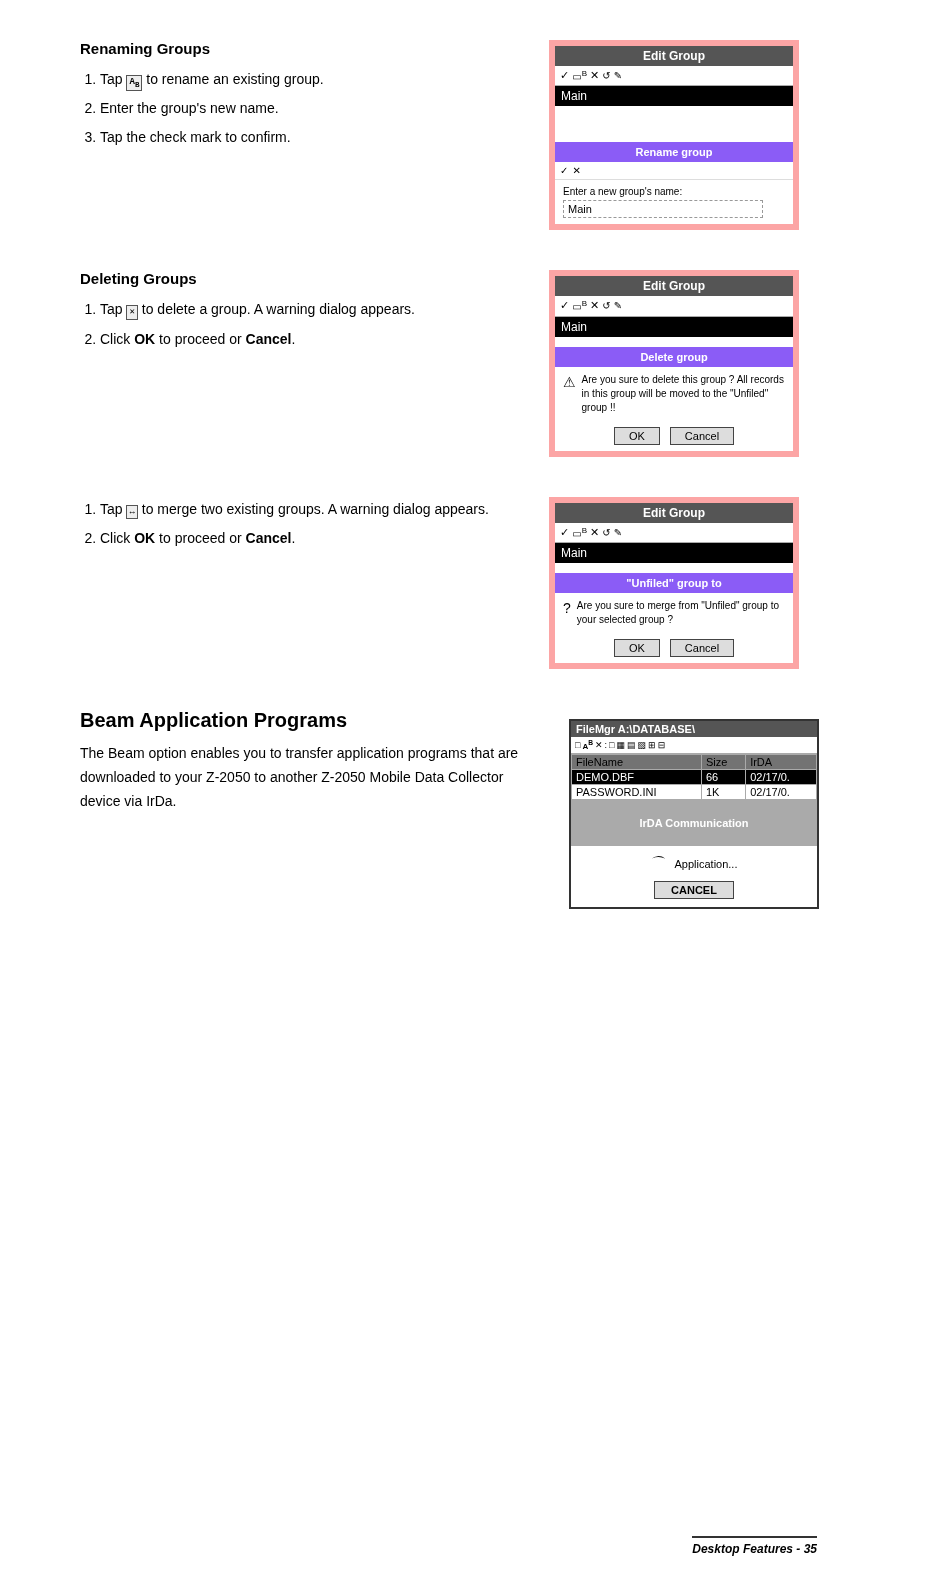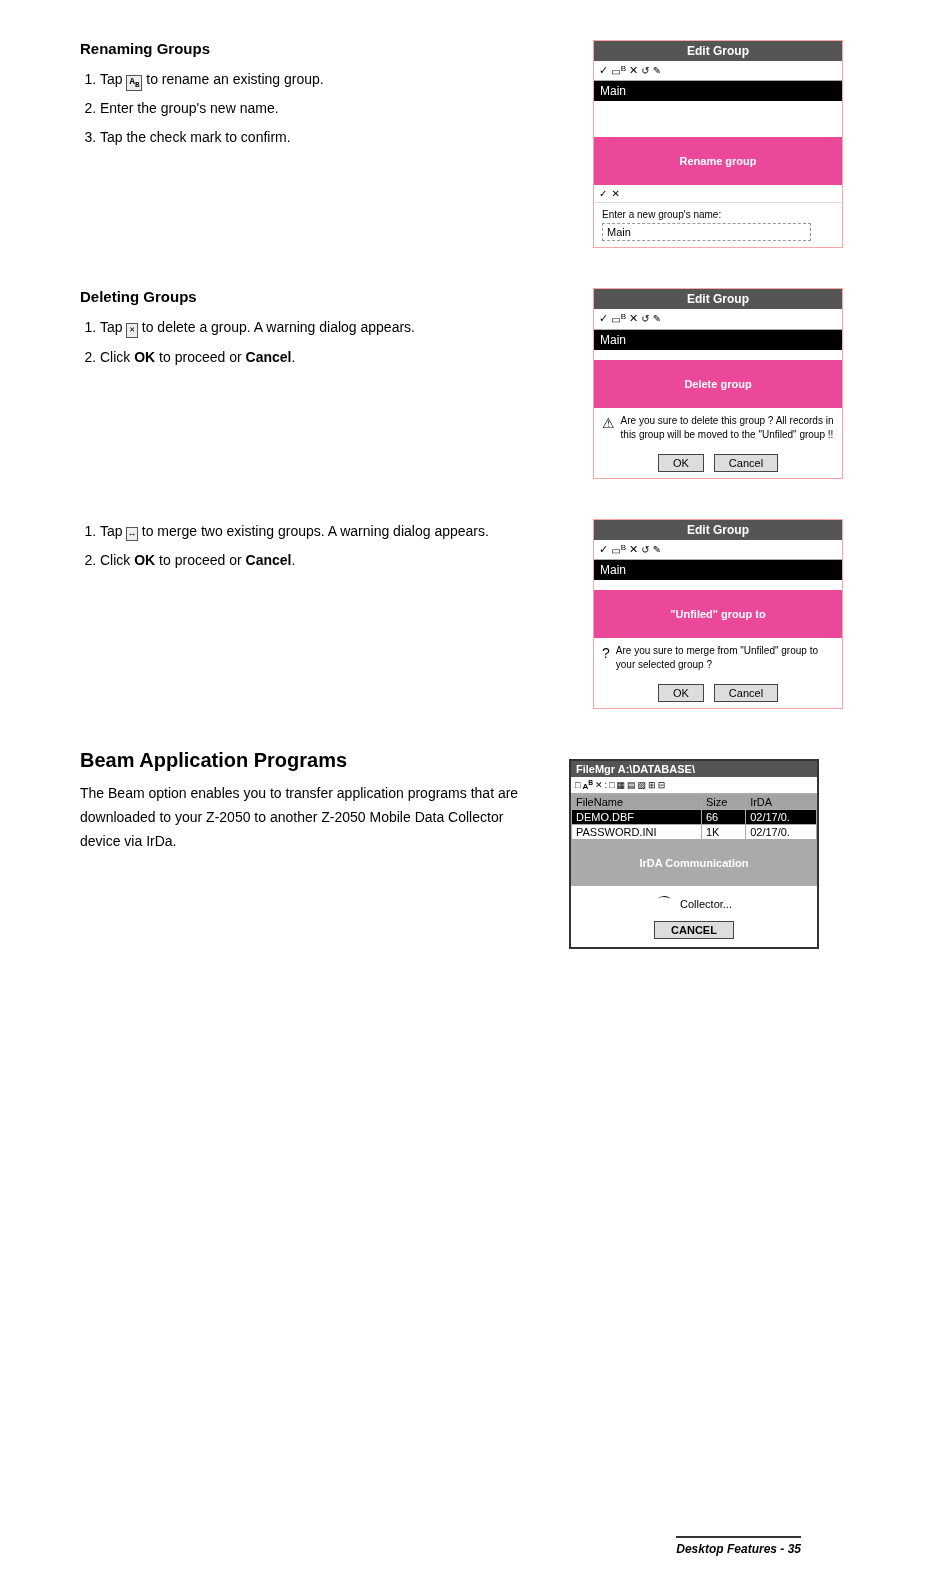--- a/index.html
+++ b/index.html
@@ -54,25 +54,24 @@
       margin-bottom: 4px;
     }
 
     .section-screenshot {
       width: 260px;
       flex-shrink: 0;
     }
 
     
     .dialog-box {
-      border: 1px solid #fca5a5;
+      border: 6px solid #fca5a5;
       background: #fff;
       font-size: 11px;
       width: 250px;
-      margin-left: 44px;
     }
 
     .dialog-title-bar {
       background: #555;
       color: #fff;
       text-align: center;
       font-weight: bold;
       padding: 3px 6px;
       font-size: 12px;
     }
@@ -92,25 +91,25 @@
     }
 
     .dialog-list-item {
       background: #000;
       color: #fff;
       padding: 3px 6px;
       font-size: 12px;
     }
 
     .dialog-section-bar {
-      background: #ec4899;
+      background: #8b5cf6;
       color: #fff;
       text-align: center;
       font-weight: bold;
-      padding: 18px 6px;
+      padding: 4px 6px;
       font-size: 11px;
     }
 
     .dialog-body {
       padding: 6px 8px;
     }
 
     .dialog-input-label {
       font-size: 10px;
       margin-bottom: 3px;
@@ -207,21 +206,21 @@
       gap: 2px;
     }
 
     .filemgr-table {
       width: 100%;
       border-collapse: collapse;
       font-size: 11px;
     }
 
     .filemgr-table th {
-      background: #a3a3a3;
+      background: #737373;
       border: 1px solid #aaa;
       padding: 1px 4px;
       text-align: left;
       font-weight: normal;
     }
 
     .filemgr-table td {
       border: 1px solid #aaa;
       padding: 1px 4px;
     }
@@ -265,21 +264,21 @@
       padding: 2px 16px;
       font-size: 11px;
       font-weight: bold;
       cursor: pointer;
     }
 
     
     .page-footer {
       position: absolute;
       bottom: 30px;
-      right: 68px;
+      right: 52px;
       font-size: 12px;
       font-style: italic;
       font-weight: bold;
       border-top: 2px solid #333;
       padding-top: 4px;
     }
 
     
     .icon-check { font-size: 11px; }
     .icon-cross { font-size: 11px; }
@@ -444,21 +443,21 @@
                 <td>PASSWORD.INI</td>
                 <td>1K</td>
                 <td>02/17/0.</td>
               </tr>
             </tbody>
           </table>
           <div class="filemgr-irda-bar">IrDA Communication</div>
           <div class="filemgr-body">
             <div class="filemgr-connecting">
               <span class="connect-icon">⌒</span>
-              <span>Collector...</span>
+              <span>Application...</span>
             </div>
             <button class="filemgr-cancel-btn">CANCEL</button>
           </div>
         </div>
       </div>
     </div>
   </div>
 
   <div class="page-footer">
     <span>Desktop Features - 35</span>

